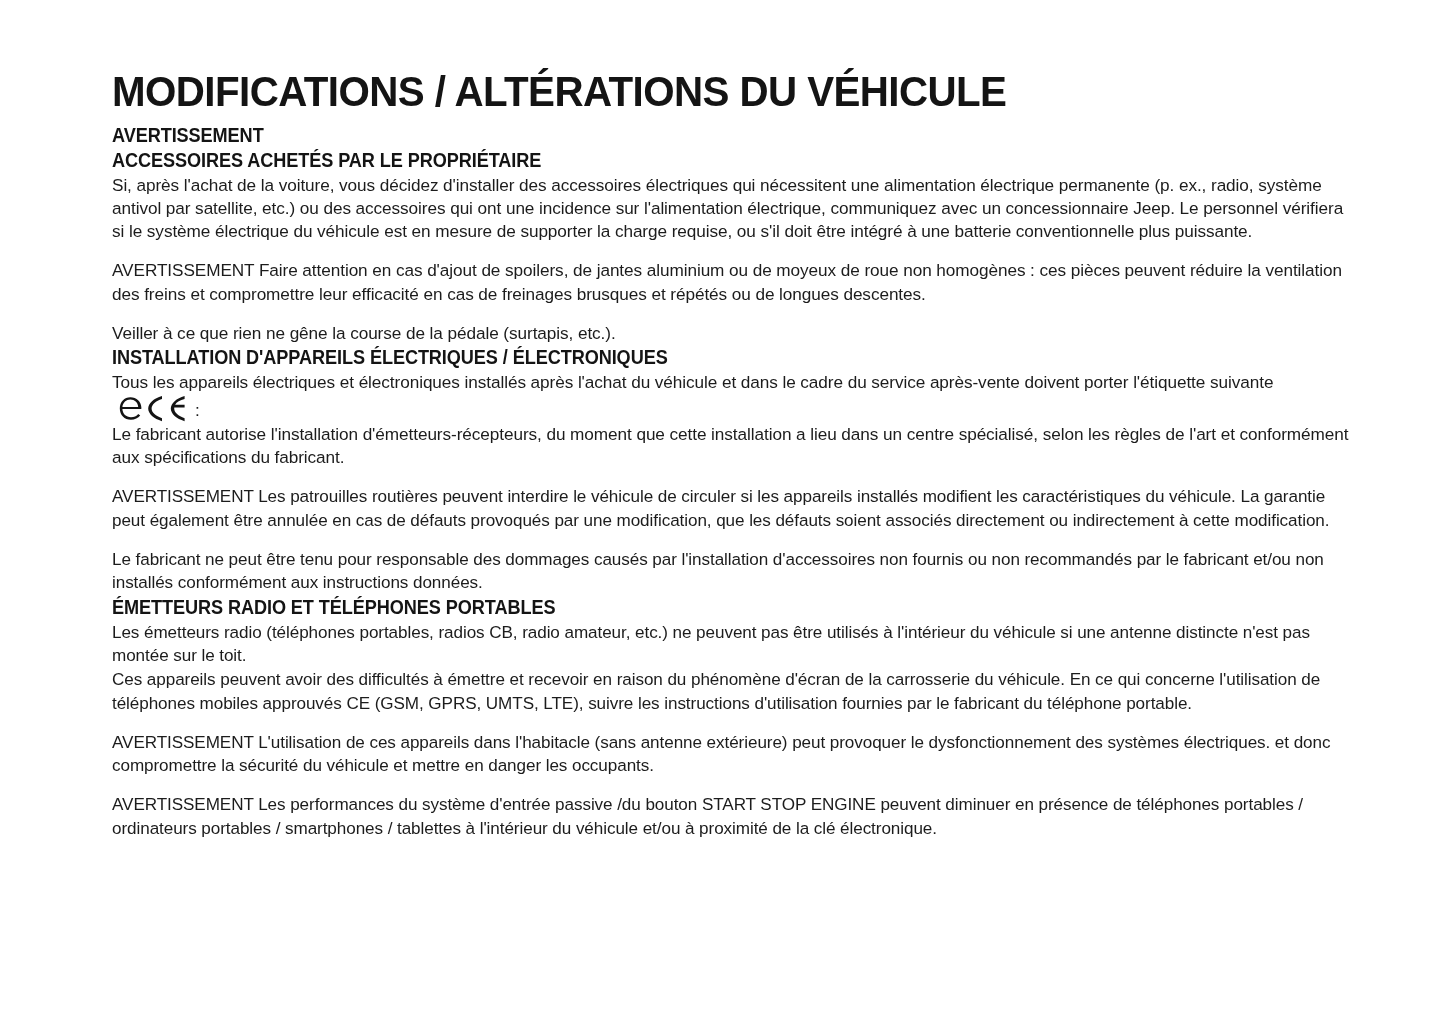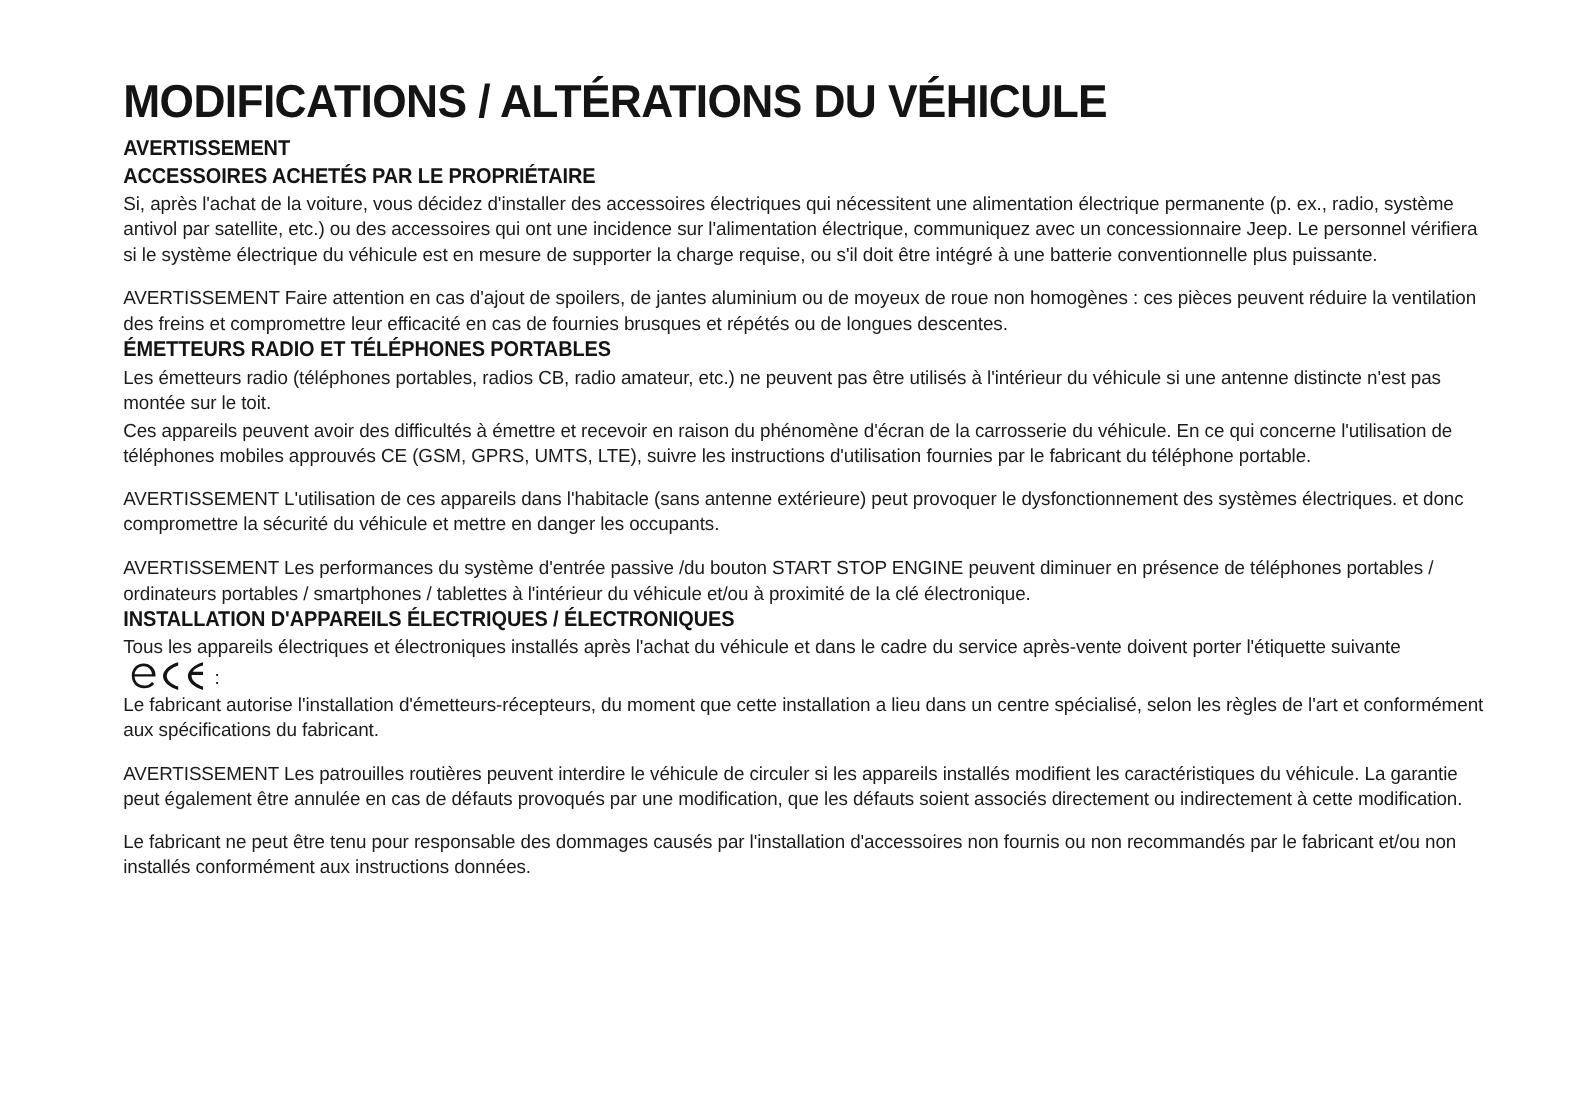--- a/index.html
+++ b/index.html
@@ -106,29 +106,22 @@
 
   <h1 class="page-title">MODIFICATIONS / ALTÉRATIONS DU VÉHICULE</h1>
 
   <section>
     <h2 class="section-heading">AVERTISSEMENT</h2>
   </section>
 
   <section>
     <h2 class="section-heading">ACCESSOIRES ACHETÉS PAR LE PROPRIÉTAIRE</h2>
     <p class="para">Si, après l'achat de la voiture, vous décidez d'installer des accessoires électriques qui nécessitent une alimentation électrique permanente (p. ex., radio, système antivol par satellite, etc.) ou des accessoires qui ont une incidence sur l'alimentation électrique, communiquez avec un concessionnaire Jeep. Le personnel vérifiera si le système électrique du véhicule est en mesure de supporter la charge requise, ou s'il doit être intégré à une batterie conventionnelle plus puissante.</p>
-    <p class="para spaced">AVERTISSEMENT Faire attention en cas d'ajout de spoilers, de jantes aluminium ou de moyeux de roue non homogènes : ces pièces peuvent réduire la ventilation des freins et compromettre leur efficacité en cas de fournies brusques et répétés ou de longues descentes.</p>
-  </section>
-
-  <section>
-    <h2 class="section-heading">ÉMETTEURS RADIO ET TÉLÉPHONES PORTABLES</h2>
-    <p class="para condensed">Les émetteurs radio (téléphones portables, radios CB, radio amateur, etc.) ne peuvent pas être utilisés à l'intérieur du véhicule si une antenne distincte n'est pas montée sur le toit.</p>
-    <p class="para condensed tight-top">Ces appareils peuvent avoir des difficultés à émettre et recevoir en raison du phénomène d'écran de la carrosserie du véhicule. En ce qui concerne l'utilisation de téléphones mobiles approuvés CE (GSM, GPRS, UMTS, LTE), suivre les instructions d'utilisation fournies par le fabricant du téléphone portable.</p>
-    <p class="para spaced condensed">AVERTISSEMENT L'utilisation de ces appareils dans l'habitacle (sans antenne extérieure) peut provoquer le dysfonctionnement des systèmes électriques. et donc compromettre la sécurité du véhicule et mettre en danger les occupants.</p>
-    <p class="para spaced condensed">AVERTISSEMENT Les performances du système d'entrée passive /du bouton START STOP ENGINE peuvent diminuer en présence de téléphones portables / ordinateurs portables / smartphones / tablettes à l'intérieur du véhicule et/ou à proximité de la clé électronique.</p>
+    <p class="para spaced">AVERTISSEMENT Faire attention en cas d'ajout de spoilers, de jantes aluminium ou de moyeux de roue non homogènes : ces pièces peuvent réduire la ventilation des freins et compromettre leur efficacité en cas de freinages brusques et répétés ou de longues descentes.</p>
+    <p class="para spaced">Veiller à ce que rien ne gêne la course de la pédale (surtapis, etc.).</p>
   </section>
 
   <section>
     <h2 class="section-heading">INSTALLATION D'APPAREILS ÉLECTRIQUES / ÉLECTRONIQUES</h2>
 
     <p class="para mark-line"><span>Tous les appareils électriques et électroniques installés après l'achat du véhicule et dans le cadre du service après-vente doivent porter l'étiquette suivante</span><span class="ce-marks">
           <span>
             <svg width="25" height="27" viewBox="0 0 25 27" aria-hidden="true">
               <path d="M12.4 2.2C6.3 2.2 1.8 7 1.8 13.4c0 6.5 4.6 11.3 11.1 11.3 4 0 7.2-1.6 9.3-4.2l-2.0-1.6c-1.7 2.1-4.2 3.3-7.2 3.3-4.9 0-8.4-3.4-8.6-8.2h18.9c0.05-0.55 0.07-1.0 0.07-1.5C23.3 6.7 18.6 2.2 12.4 2.2zm-8.0 9.7C4.9 7.7 8.2 4.6 12.4 4.6c4.2 0 7.4 3.0 7.8 7.3z" fill="#141414"></path>
             </svg>
@@ -139,13 +132,21 @@
               <path d="M38.6 1.0C30.4 3.3 24.8 8.4 24.8 13.6c0 5.2 5.6 10.3 13.8 12.6v-3.0c-6.2-2.0-10.4-5.6-10.4-9.6 0-0.35 0.03-0.7 0.1-1.05h10.3v-2.9H29.1C30.6 7.0 34.1 5.1 38.6 4.0z" fill="#141414"></path>
             </svg>
           </span>
         </span><span class="colon-after">:</span></p>
 
     <p class="para tight-top">Le fabricant autorise l'installation d'émetteurs-récepteurs, du moment que cette installation a lieu dans un centre spécialisé, selon les règles de l'art et conformément aux spécifications du fabricant.</p>
     <p class="para spaced condensed">AVERTISSEMENT Les patrouilles routières peuvent interdire le véhicule de circuler si les appareils installés modifient les caractéristiques du véhicule. La garantie peut également être annulée en cas de défauts provoqués par une modification, que les défauts soient associés directement ou indirectement à cette modification.</p>
     <p class="para spaced condensed">Le fabricant ne peut être tenu pour responsable des dommages causés par l'installation d'accessoires non fournis ou non recommandés par le fabricant et/ou non installés conformément aux instructions données.</p>
   </section>
 
+  <section>
+    <h2 class="section-heading">ÉMETTEURS RADIO ET TÉLÉPHONES PORTABLES</h2>
+    <p class="para condensed">Les émetteurs radio (téléphones portables, radios CB, radio amateur, etc.) ne peuvent pas être utilisés à l'intérieur du véhicule si une antenne distincte n'est pas montée sur le toit.</p>
+    <p class="para condensed tight-top">Ces appareils peuvent avoir des difficultés à émettre et recevoir en raison du phénomène d'écran de la carrosserie du véhicule. En ce qui concerne l'utilisation de téléphones mobiles approuvés CE (GSM, GPRS, UMTS, LTE), suivre les instructions d'utilisation fournies par le fabricant du téléphone portable.</p>
+    <p class="para spaced condensed">AVERTISSEMENT L'utilisation de ces appareils dans l'habitacle (sans antenne extérieure) peut provoquer le dysfonctionnement des systèmes électriques. et donc compromettre la sécurité du véhicule et mettre en danger les occupants.</p>
+    <p class="para spaced condensed">AVERTISSEMENT Les performances du système d'entrée passive /du bouton START STOP ENGINE peuvent diminuer en présence de téléphones portables / ordinateurs portables / smartphones / tablettes à l'intérieur du véhicule et/ou à proximité de la clé électronique.</p>
+  </section>
+
 </div>
 
 </body></html>

